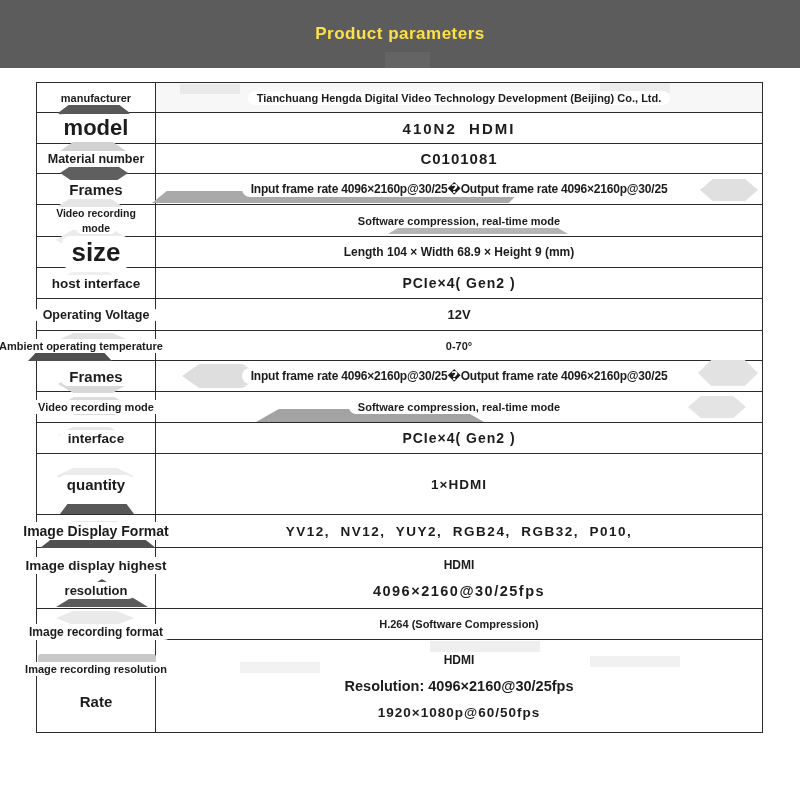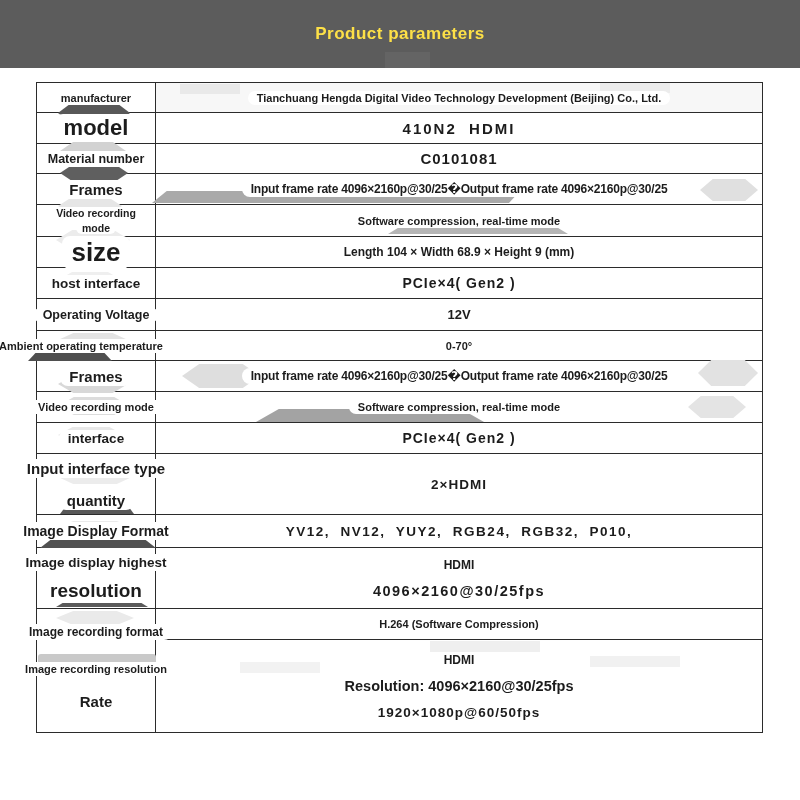--- a/index.html
+++ b/index.html
@@ -51,21 +51,21 @@
   .r6 .lbl .pill{font-size:26px;}
   .r7 .lbl .pill,.r12 .lbl .pill{font-size:13.5px;font-weight:600;}
   .r8 .lbl .pill{font-size:12.5px;}
   .r9 .lbl .pill{font-size:11px;margin-left:-30px;}
   .r11 .lbl .pill{font-size:11px;font-weight:600;}
   .r13 .lbl{gap:13px;}
   .r13 .lbl .pill{font-size:15px;}
   .r14 .lbl .pill{font-size:14px;}
   .r15 .lbl{gap:8px;}
   .r15 .lbl .pill{font-size:13.5px;}
-  .r15 .lbl .pill:last-child{font-size:19px;}
+  .r15 .lbl .pill:last-child{font-size:13px;}
   .r16 .lbl .pill{font-size:12px;margin-top:16px;}
   .r17 .lbl{gap:16px;}
   .r17 .lbl .pill{font-size:11px;font-weight:600;}
   .r17 .lbl .pill:last-child{font-size:15px;}
   
   .r1 .val .pill{font-size:11px;}
   .r1 .val{background:#f7f7f7;}
   .r2 .val .pill{font-size:15px;letter-spacing:2px;}
   .r3 .val .pill{font-size:15px;letter-spacing:1px;}
   .r4 .val .pill,.r10 .val .pill{font-size:12px;letter-spacing:-.2px;}
@@ -231,25 +231,24 @@
     <div class="cell lbl">
         <span class="pill">interface</span>
       </div>
     <div class="cell val">
         <span class="pill">PCIe×4( Gen2 )</span>
       </div>
   </div>
 
   <div class="row r13">
     <div class="cell lbl">
-      <span class="pill">Input interface type</span>
       <span class="pill">quantity</span>
     </div>
     <div class="cell val">
-        <span class="pill">2×HDMI</span>
+        <span class="pill">1×HDMI</span>
       </div>
   </div>
 
   <div class="row r14">
     <div class="cell lbl">
         <span class="pill">Image Display Format</span>
       </div>
     <div class="cell val">
         <span class="pill">YV12,  NV12,  YUY2,  RGB24,  RGB32,  P010,</span>
       </div>

